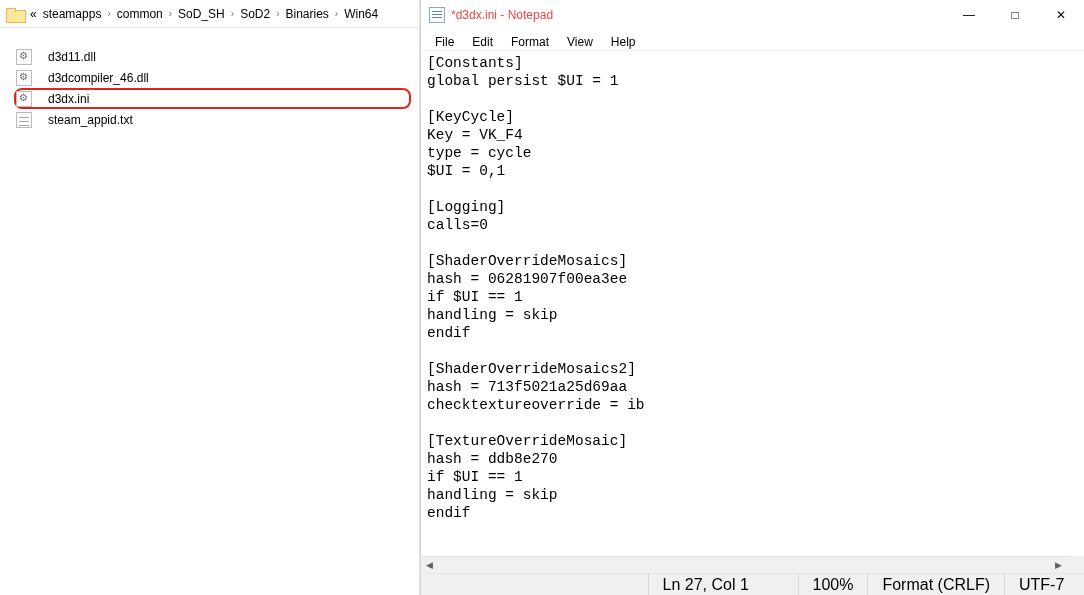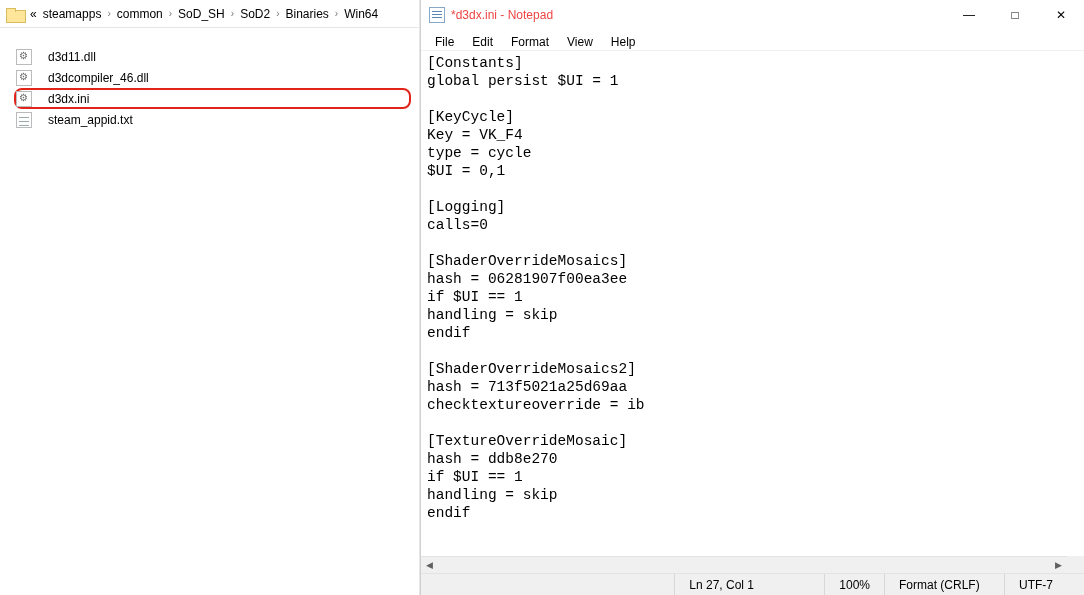--- a/index.html
+++ b/index.html
@@ -182,21 +182,21 @@
   .np-scroll-h .arrow{
     width:17px;height:17px;display:flex;align-items:center;justify-content:center;
     color:#606060;font-size:9px;
   }
   .np-scroll-h .track{flex:1;height:100%;}
   .np-scroll-corner{
     position:absolute;right:0;bottom:0;width:17px;height:17px;background:#f0f0f0;
   }
   .np-status{
     height:22px;border-top:1px solid #e3e3e3;background:#f0f0f0;
-    display:flex;align-items:center;font-size:12px;color:#000;
+    display:flex;align-items:center;font-size:16px;color:#000;
   }
   .np-status .sect{
     border-left:1px solid #d8d8d8;height:100%;display:flex;align-items:center;
     padding:0 14px;
   }
   .np-status .spacer{flex:1;}
 </style>
 </head>
 <body>
 

